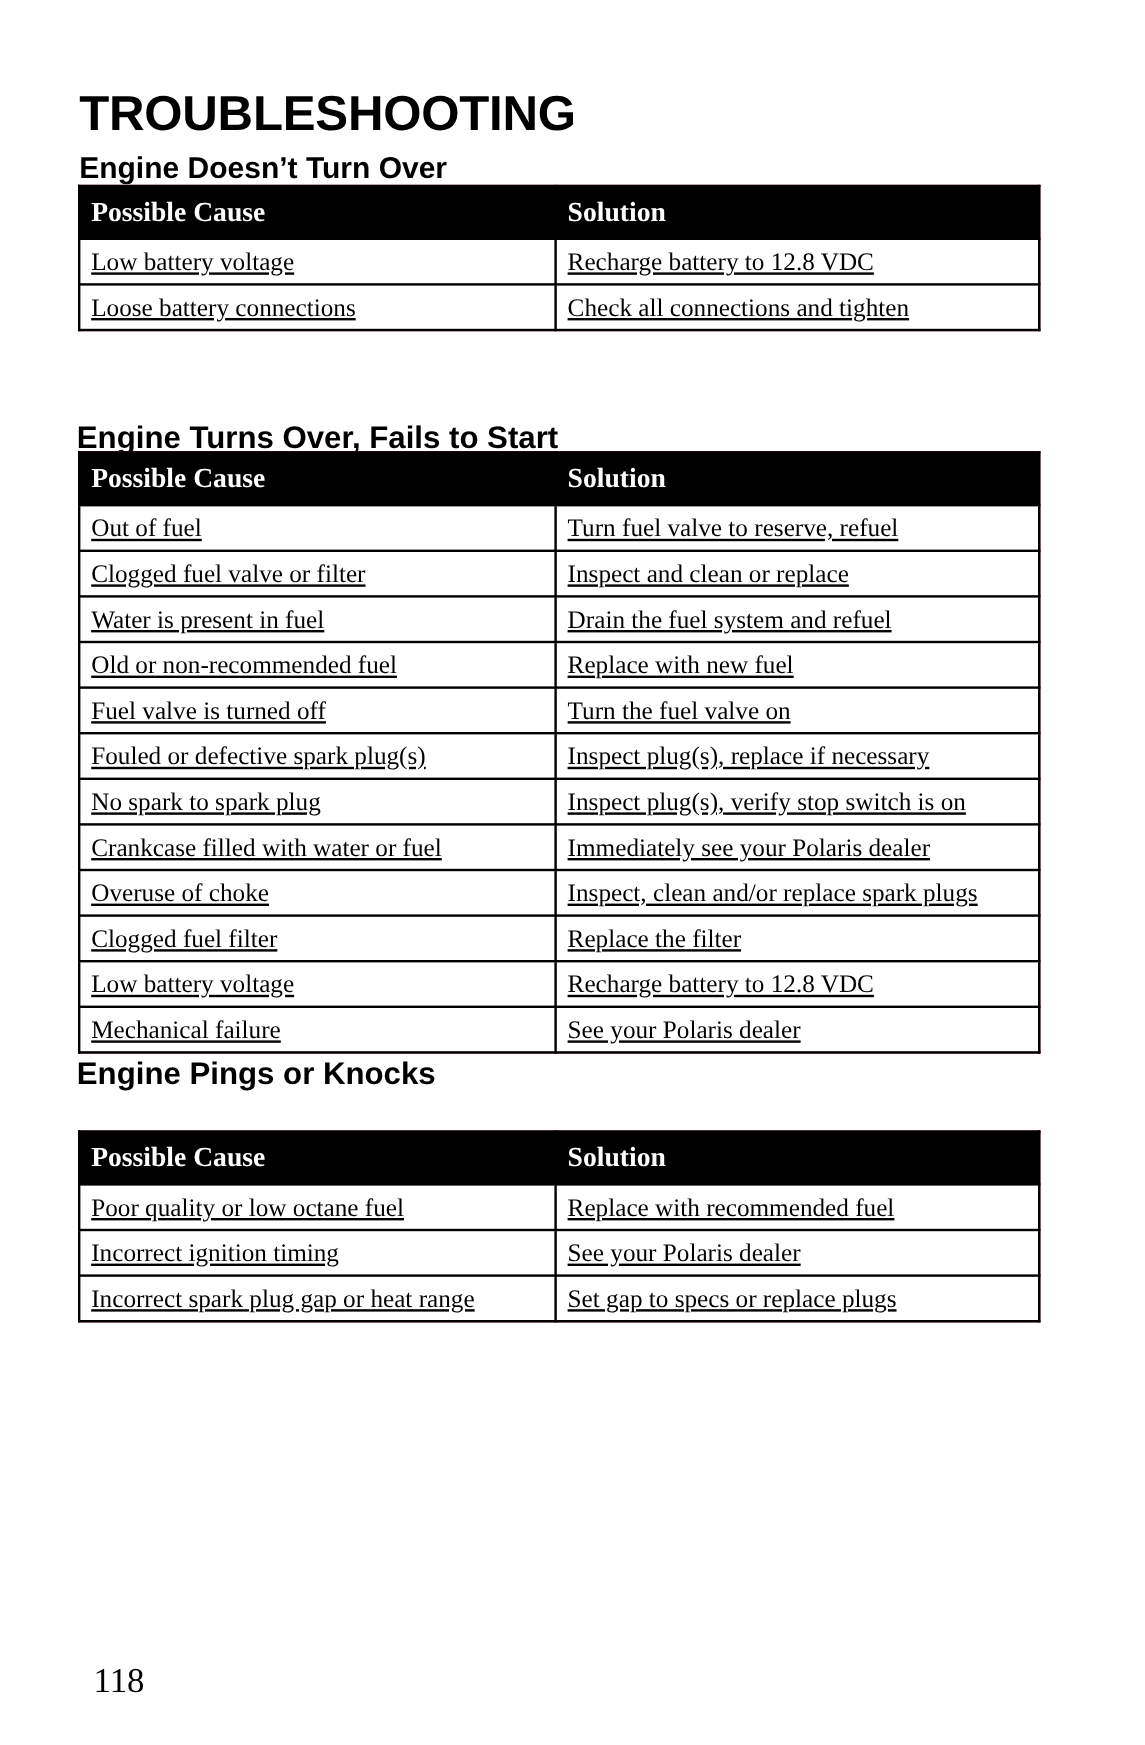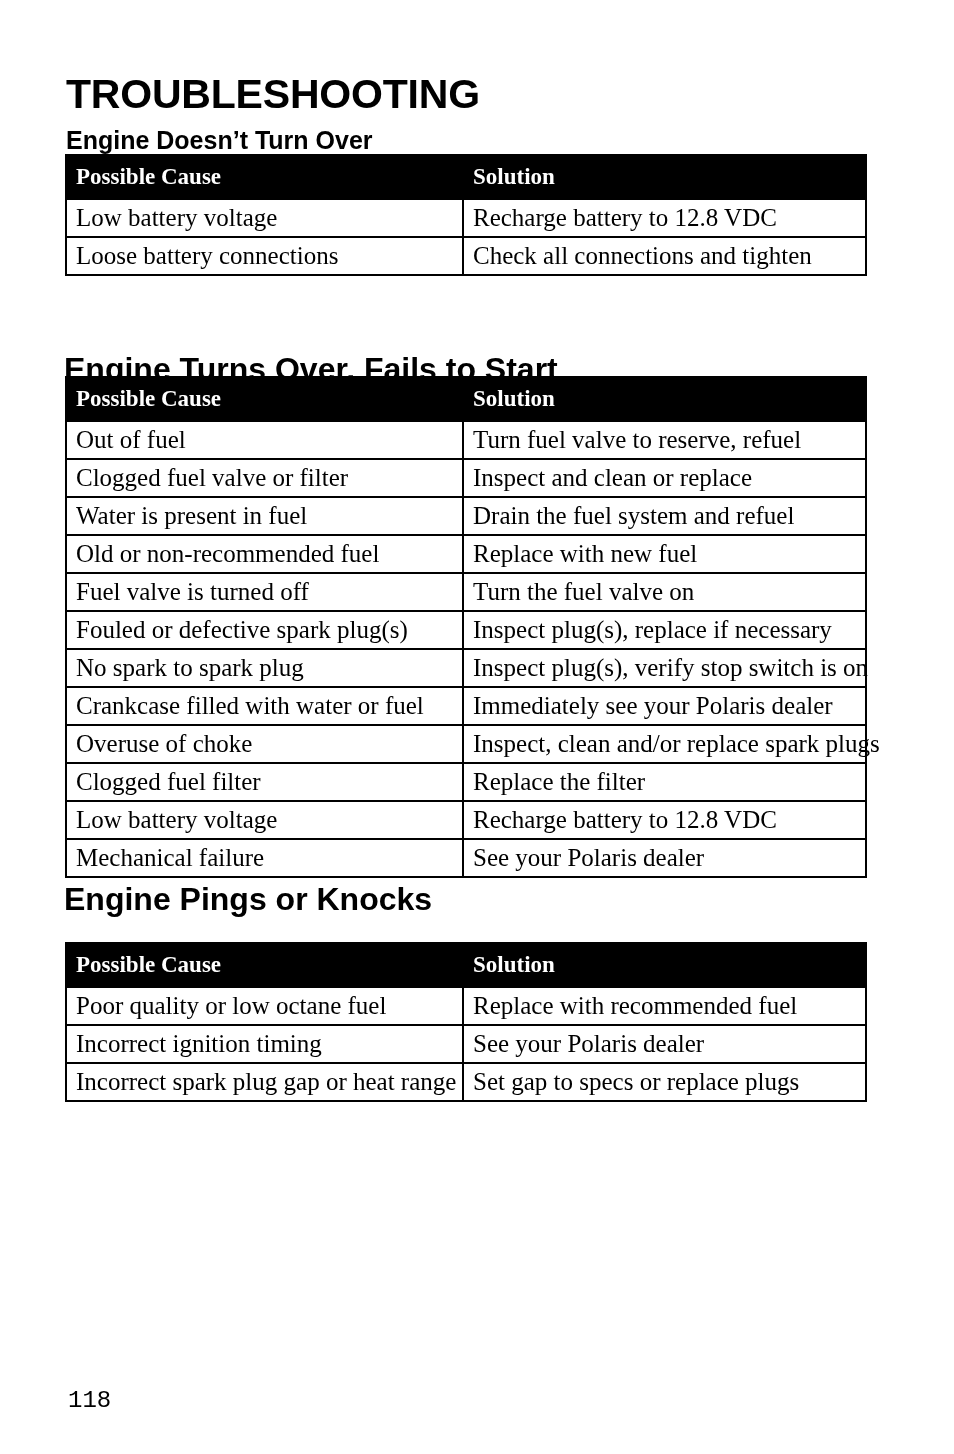--- a/index.html
+++ b/index.html
@@ -40,35 +40,36 @@
     font-family: "Liberation Sans", "DejaVu Sans", sans-serif;
     font-weight: bold;
     white-space: nowrap;
     position: absolute;
   }
   .section-heading.h-small {
     font-size: 25px;
     line-height: 28px;
   }
   .section-heading.h-big {
-    font-size: 32px;
+    font-size: 26px;
     line-height: 30px;
   }
   #heading-1 { left: 66px; top: 105px; text-align: right; }
   #heading-2 { left: 64px; top: 327px; }
   #heading-3 { left: 64px; top: 857px; }
 
   
   .tbl {
     position: absolute;
     left: 65px;
     width: 800px;
     border-collapse: collapse;
     table-layout: fixed;
     background: #7f1d1d;
+    text-decoration: underline;
   }
   #table-1 { top: 154px; }
   #table-2 { top: 376px; }
   #table-3 { top: 942px; }
 
   .tbl col.c-cause { width: 397px; }
   .tbl col.c-solution { width: 403px; }
 
   .tbl th, .tbl td {
     border: 2px solid #000000;
@@ -81,35 +82,35 @@
     background: #000000;
     color: #ffffff;
     font-family: "Liberation Serif", "DejaVu Serif", serif;
     font-weight: bold;
     font-size: 23px;
     height: 42px;
     line-height: 42px;
     border-color: #000000;
   }
   .tbl tbody td {
-    font-size: 25px;
+    font-size: 21px;
     height: 38px;
     line-height: 36px;
     color: #000000;
     background: #ffffff;
     white-space: nowrap;
   }
 
   
   .page-number {
     position: absolute;
-    left: 68px;
+    left: 78px;
     top: 1386px;
-    font-family: Liberation Mono, monospace;
-    font-size: 24px;
+    font-family: Liberation Serif, serif;
+    font-size: 29px;
     line-height: 30px;
     font-weight: normal;
   }
 </style>
 </head>
 <body>
 
 <div class="page">
 
   <h1 class="page-title">TROUBLESHOOTING</h1>

